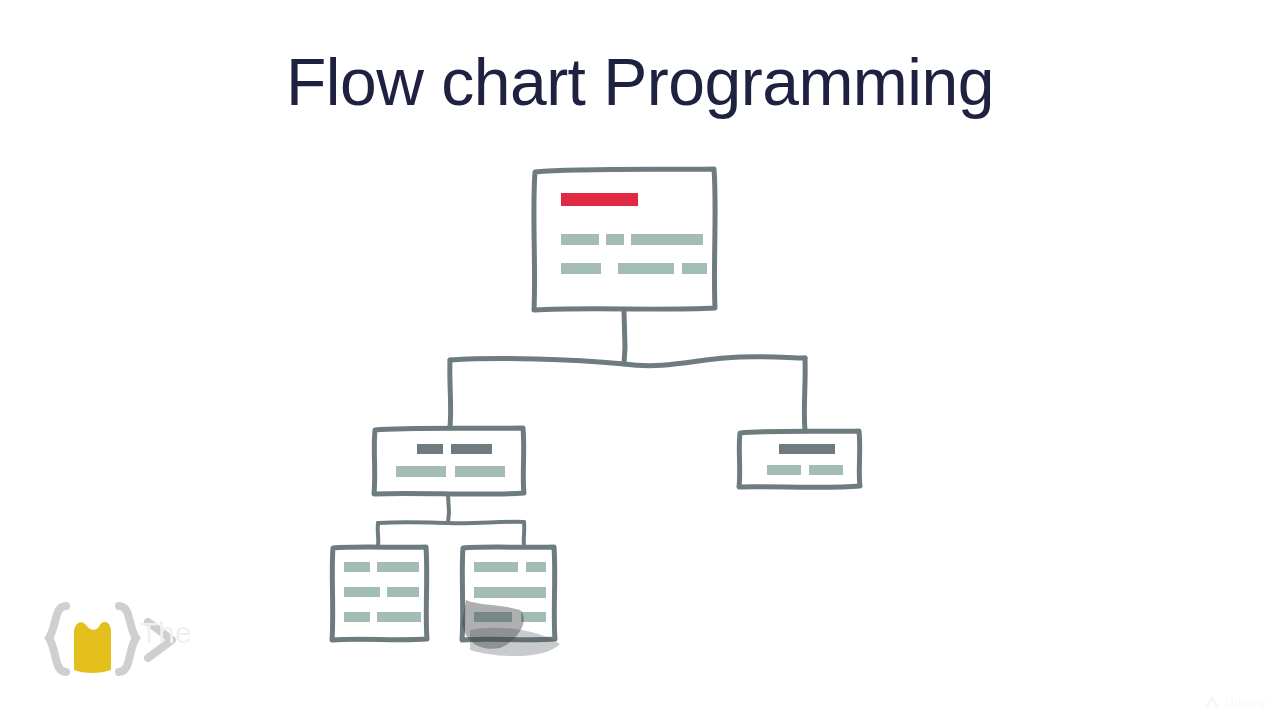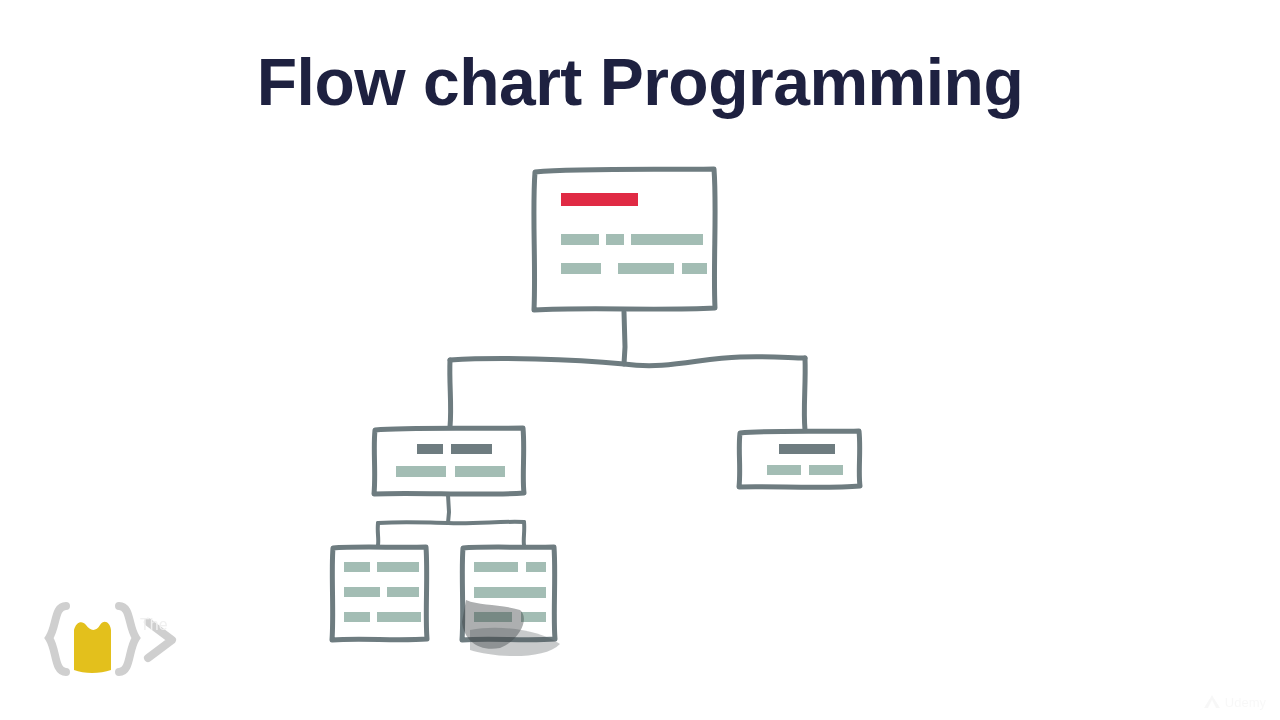--- a/index.html
+++ b/index.html
@@ -20,21 +20,21 @@
   }
   
   #page-title {
     position: absolute;
     left: 0;
     top: 48px;
     width: 1280px;
     text-align: center;
     font-size: 66px;
     line-height: 1.05;
-    font-weight: 700;
+    font-weight: 400;
     letter-spacing: -0.5px;
     color: #1e2140;
     font-family: "Liberation Sans", sans-serif;
     white-space: nowrap;
   }
   
   #diagram {
     position: absolute;
     left: 0;
     top: 0;
@@ -46,21 +46,21 @@
     position: absolute;
     left: 24px;
     top: 592px;
     width: 210px;
     height: 96px;
   }
   #logo-text {
     position: absolute;
     left: 140px;
     top: 616px;
-    font-size: 16px;
+    font-size: 30px;
     color: #f0f0f0;
     font-family: "Liberation Sans", sans-serif;
     letter-spacing: 0px;
   }
   
   #brand-watermark {
     position: absolute;
     right: 14px;
     bottom: 10px;
     display: flex;

